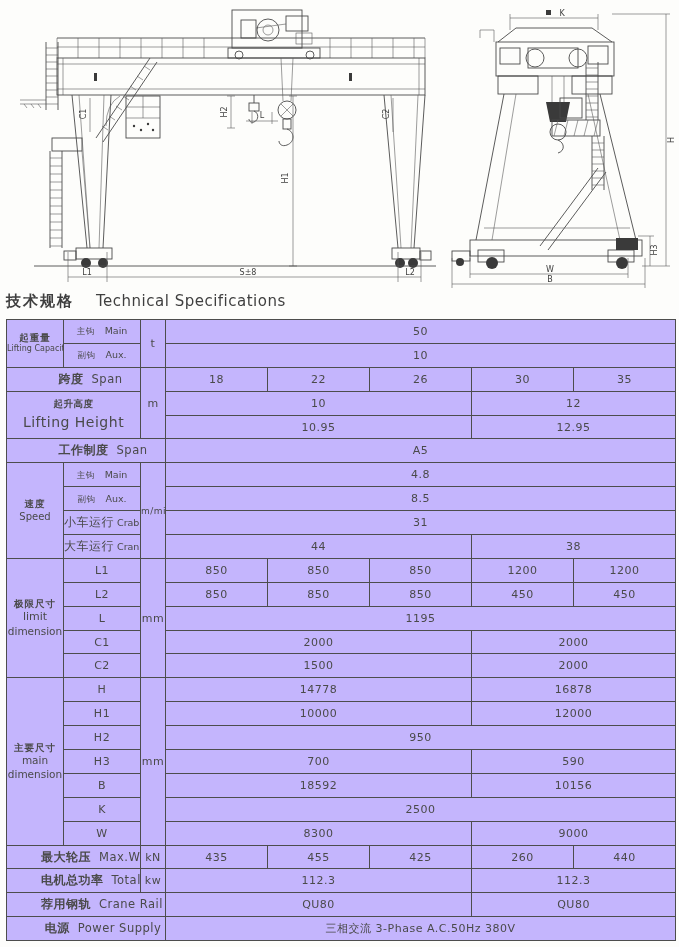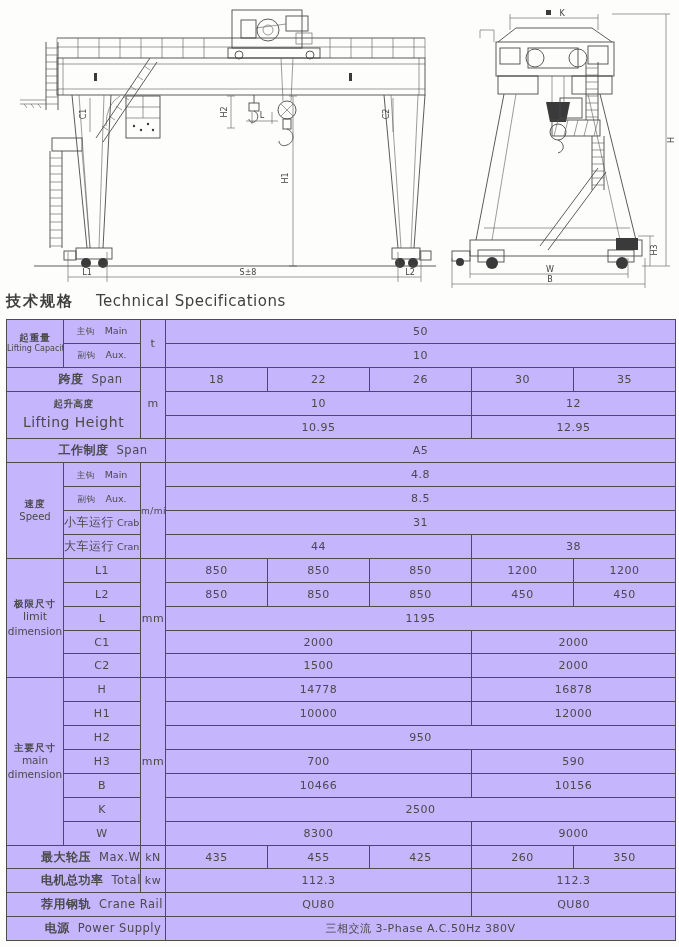--- a/index.html
+++ b/index.html
@@ -397,41 +397,41 @@
         <td>H2</td>
         <td colspan="5" class="val">950</td>
       </tr>
       <tr>
         <td>H3</td>
         <td colspan="3" class="val">700</td>
         <td colspan="2" class="val">590</td>
       </tr>
       <tr>
         <td>B</td>
-        <td colspan="3" class="val">10466</td>
+        <td colspan="3" class="val">18592</td>
         <td colspan="2" class="val">10156</td>
       </tr>
       <tr>
         <td>K</td>
         <td colspan="5" class="val">2500</td>
       </tr>
       <tr>
         <td>W</td>
         <td colspan="3" class="val">8300</td>
         <td colspan="2" class="val">9000</td>
       </tr>
 
       <tr>
         <td colspan="2" class="lbl"><span class="szh">最大轮压</span><span class="sen">Max.Wheel Loading</span></td>
         <td class="unit">kN</td>
         <td class="val">435</td>
         <td class="val">455</td>
         <td class="val">425</td>
         <td class="val">260</td>
-        <td class="val">350</td>
+        <td class="val">440</td>
       </tr>
 
       <tr>
         <td colspan="2" class="lbl"><span class="szh">电机总功率</span><span class="sen">Total Power</span></td>
         <td class="unit">kw</td>
         <td colspan="3" class="val">112.3</td>
         <td colspan="2" class="val">112.3</td>
       </tr>
 
       <tr>

